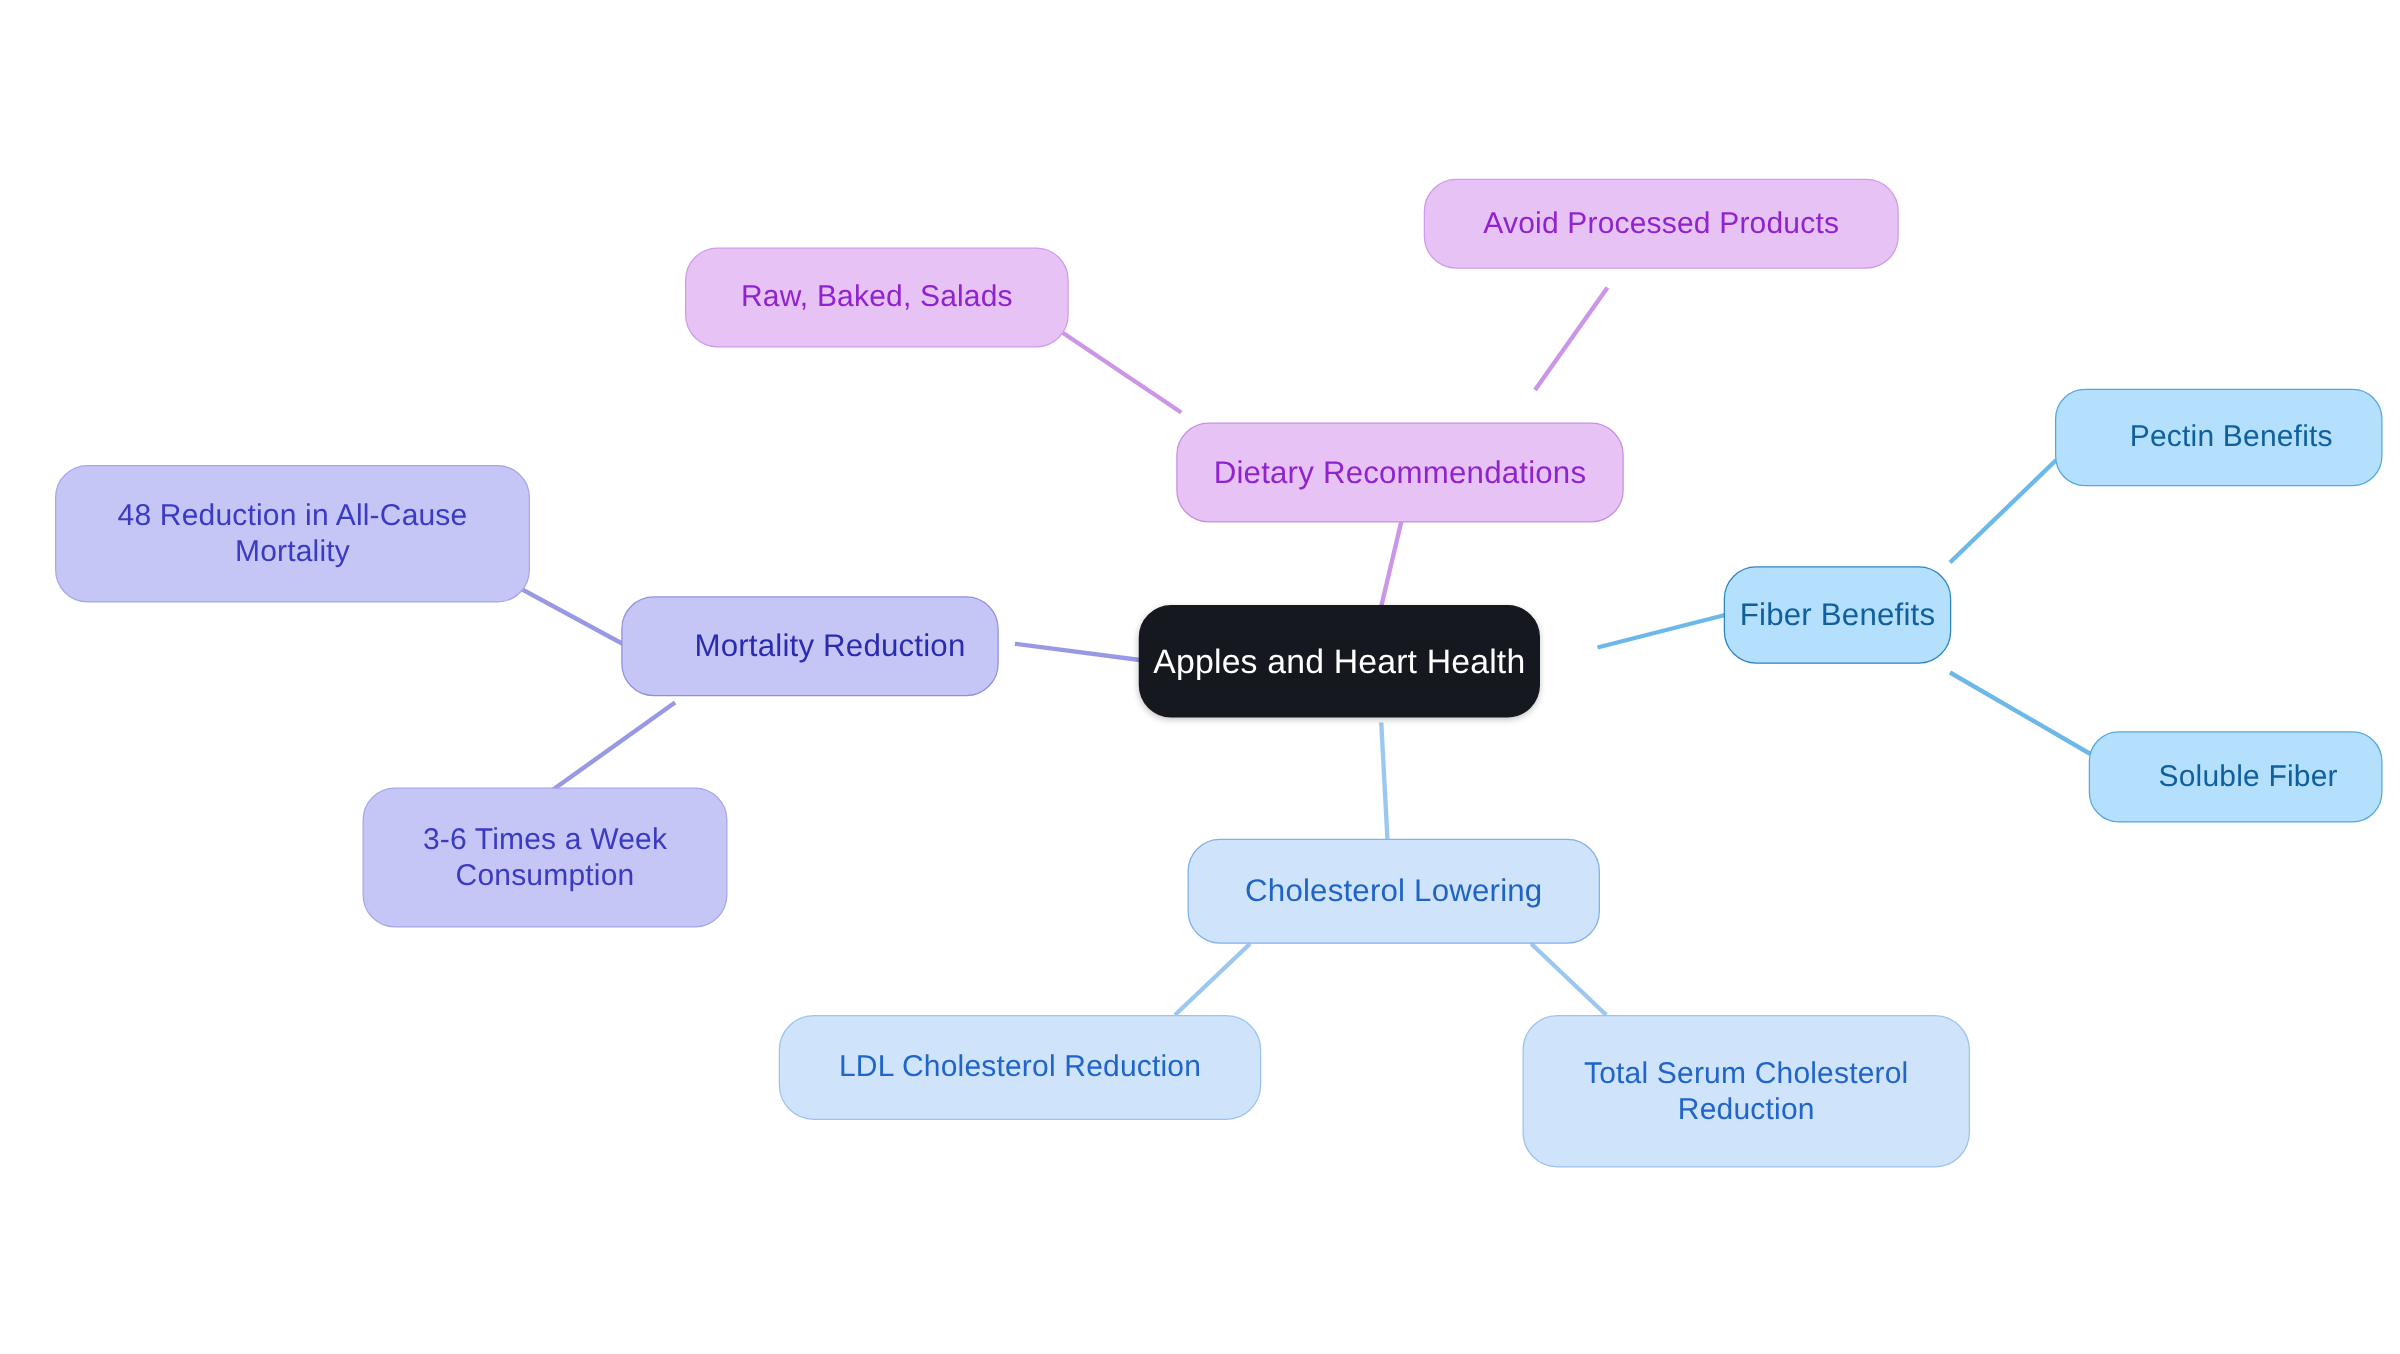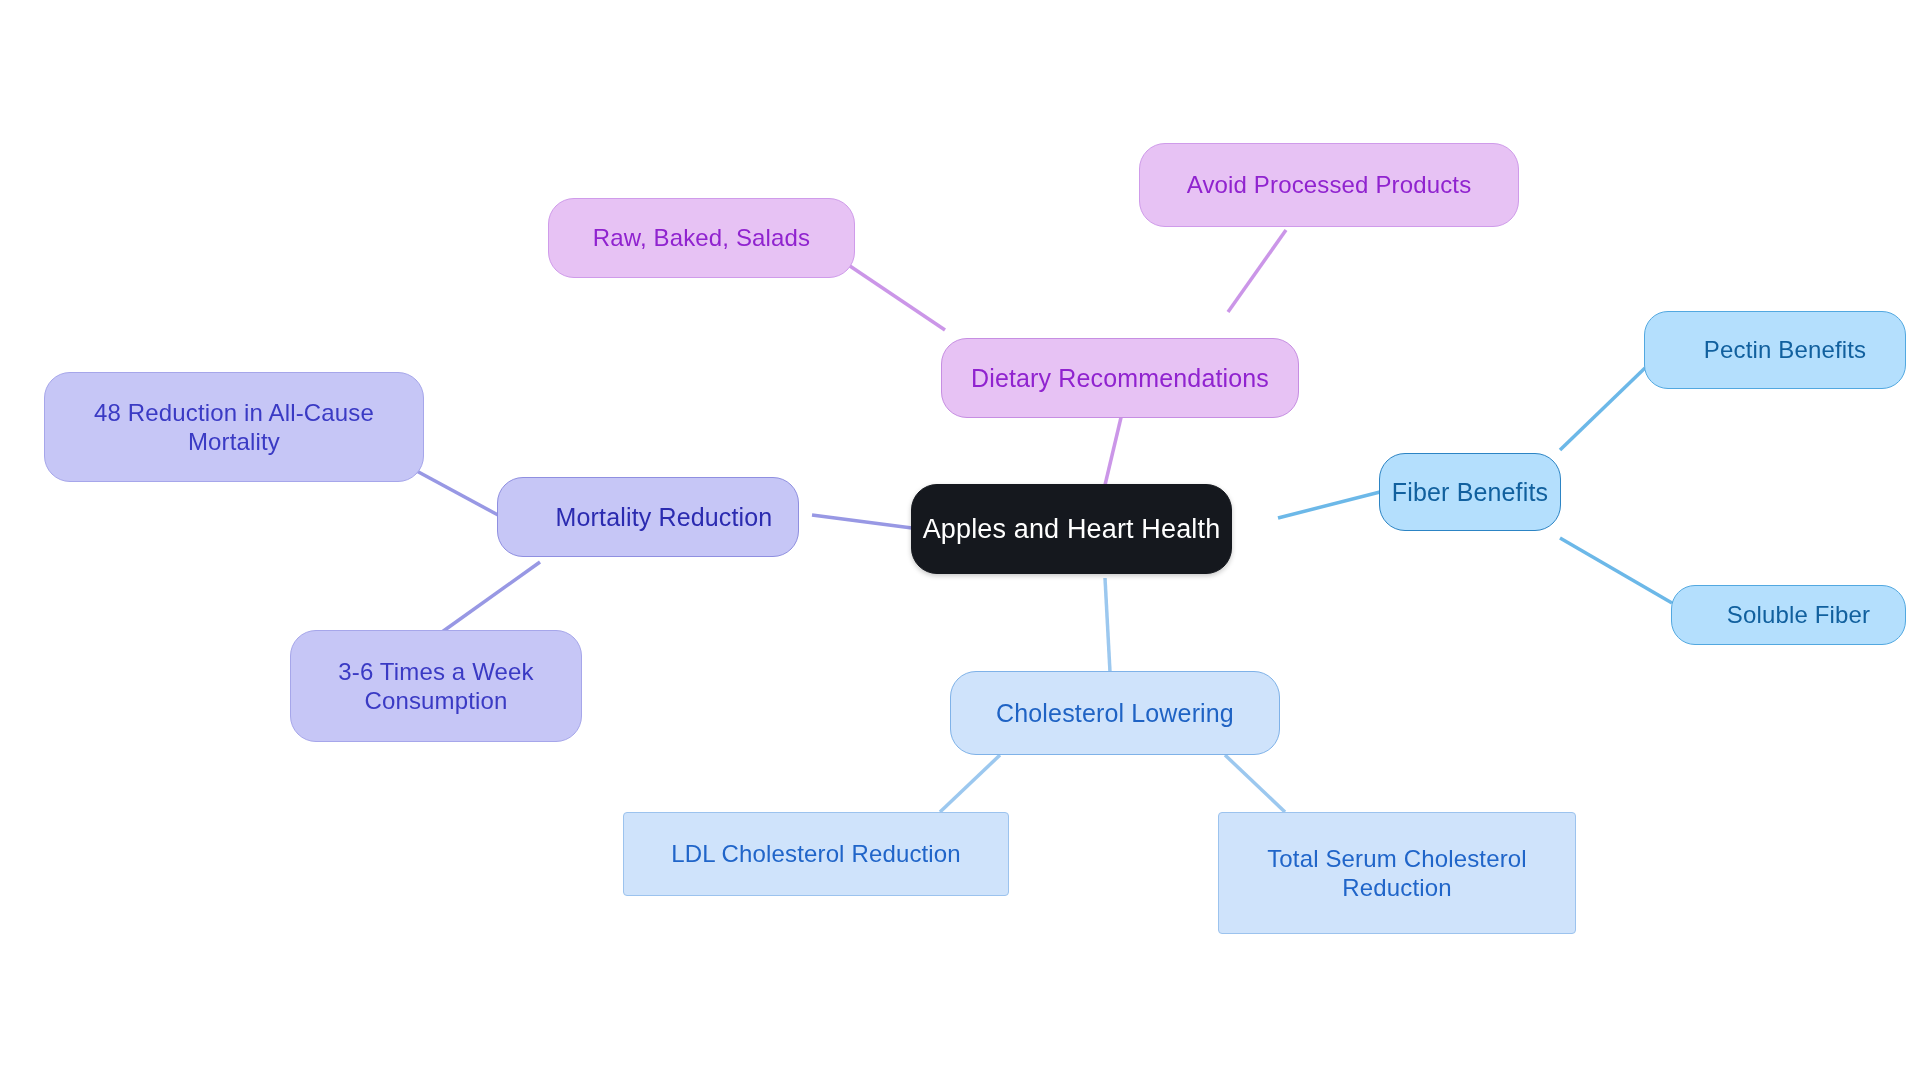--- a/index.html
+++ b/index.html
@@ -66,21 +66,21 @@
     background: #cfe3fb;
     border-color: #7fb2e8;
     color: #1f63c4;
     border-radius: 26px;
     font-size: 25px;
   }
   .node-chol-child {
     background: #cfe3fb;
     border-color: #9cc3ee;
     color: #2065c9;
-    border-radius: 4px;
+    border-radius: 28px;
     font-size: 24px;
   }
   .node-mort {
     background: #c6c6f6;
     border-color: #8f8fe0;
     color: #2b2bb0;
     border-radius: 26px;
     font-size: 25px;
   }
   .node-mort-child {
@@ -128,36 +128,36 @@
     <line x1="1228" y1="312" x2="1286" y2="230" stroke="#cb96e8" stroke-width="3.5"></line>
     <line x1="945" y1="330" x2="838" y2="258" stroke="#cb96e8" stroke-width="3.5"></line>
   </svg>
 
   <div class="node node-root" style="left:911px; top:484px; width:321px; height:90px;">Apples and Heart Health</div>
 
   <div class="node node-fiber" style="left:1379px; top:453px; width:182px; height:78px;">Fiber Benefits</div>
 
   <div class="node node-fiber-child" style="left:1644px; top:311px; width:262px; height:78px;">Pectin Benefits</div>
 
-  <div class="node node-fiber-child" style="left:1671px; top:585px; width:235px; height:60px;">Soluble Fiber</div>
+  <div class="node node-fiber-child" style="left:1671px; top:585px; width:235px; height:73px;">Soluble Fiber</div>
 
   <div class="node node-chol" style="left:950px; top:671px; width:330px; height:84px;">Cholesterol Lowering</div>
 
   <div class="node node-chol-child" style="left:623px; top:812px; width:386px; height:84px;">LDL Cholesterol Reduction</div>
 
   <div class="node node-chol-child" style="left:1218px; top:812px; width:358px; height:122px;">Total Serum Cholesterol
 Reduction</div>
 
   <div class="node node-mort" style="left:497px; top:477px; width:302px; height:80px;padding-left:32px;">Mortality Reduction</div>
 
   <div class="node node-mort-child" style="left:20px; top:372px; width:380px; height:110px;">48 Reduction in All-Cause
 Mortality</div>
 
   <div class="node node-mort-child" style="left:266px; top:630px; width:292px; height:112px;">3-6 Times a Week
 Consumption</div>
 
   <div class="node node-diet" style="left:941px; top:311px; width:358px; height:80px;margin-top:27px;">Dietary Recommendations</div>
 
-  <div class="node node-diet-child" style="left:1139px; top:143px; width:380px; height:84px;">Avoid Processed Products</div>
+  <div class="node node-diet-child" style="left:1139px; top:143px; width:380px; height:72px;">Avoid Processed Products</div>
 
   <div class="node node-diet-child" style="left:548px; top:198px; width:307px; height:80px;">Raw, Baked, Salads</div>
 
 </div>
 
 </body></html>

